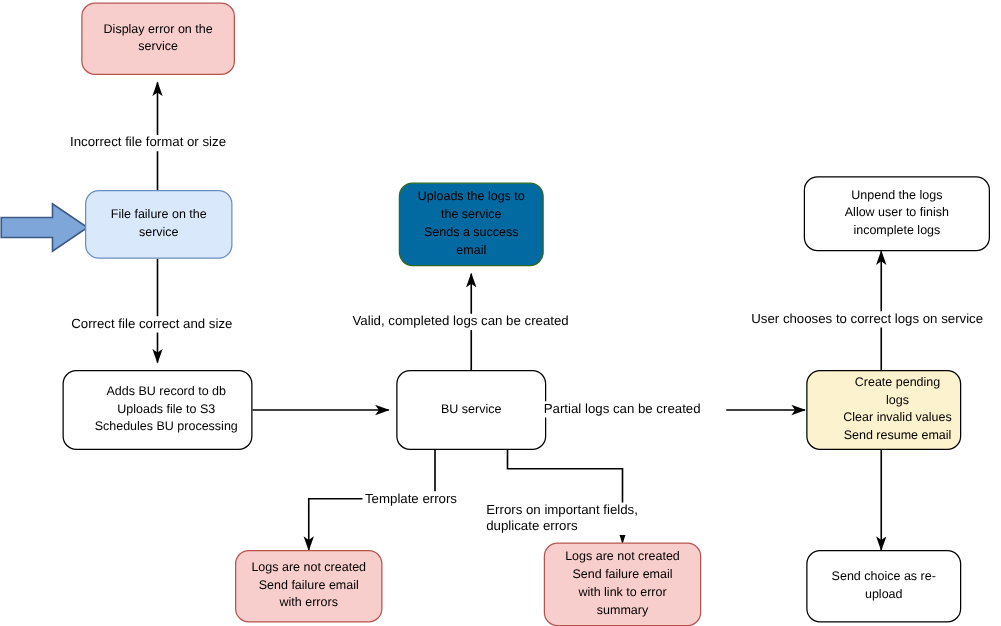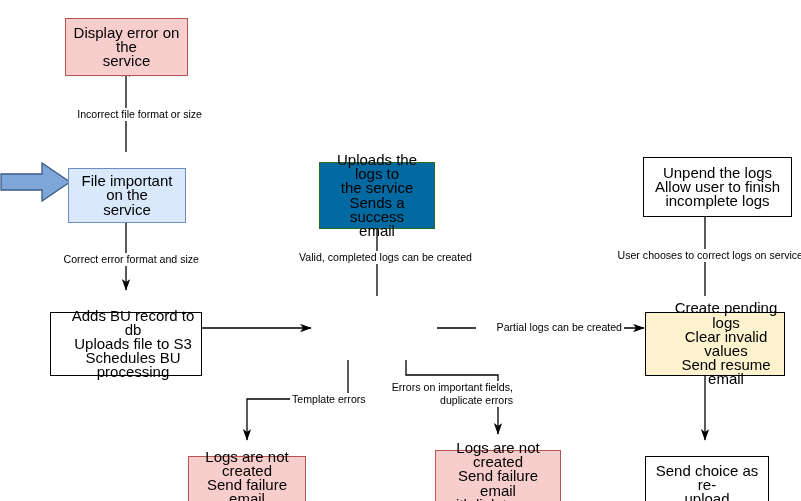--- a/index.html
+++ b/index.html
@@ -19,46 +19,45 @@
     position: absolute;
     left: 0;
     top: 0;
     width: 801px;
     height: 501px;
   }
   .node {
     position: absolute;
     box-sizing: border-box;
     border: 1.3px solid #000000;
-    border-radius: 0;
+    border-radius: 11px;
     display: flex;
     align-items: center;
     justify-content: center;
     text-align: center;
-    font-size: 15px;
+    font-size: 10px;
     line-height: 14.2px;
     color: #000000;
     white-space: pre-line;
     padding: 2px 6px;
     z-index: 3;
-    margin-top: 16px;
   }
   .n-pink   { background: #f8cecc; border-color: #b85450; }
   .n-blue   { background: #dae8fc; border-color: #6c8ebf; }
   .n-green  { background: #0369a1; border-color: #2d6a21; }
   .n-yellow { background: #fdf2ce; border-color: #000000; }
   .n-white  { background: #ffffff; border-color: #000000; }
 
   .edge-label {
     position: absolute;
     background: #ffffff;
     font-size: 10.6px;
     line-height: 13px;
     color: #000000;
-    text-align: right;
+    text-align: left;
     white-space: pre-line;
     padding: 0 2px;
     z-index: 4;
   }
   .in-arrow {
     position: absolute;
     z-index: 2;
   }
 </style>
 </head>
@@ -94,62 +93,63 @@
     </g>
   </svg>
 
   <svg class="in-arrow" style="left:0px; top:160px; width:72px; height:44px;" viewBox="0 0 72 44" xmlns="http://www.w3.org/2000/svg">
     <path d="M1,14 L42,14 L42,3 L70,22 L42,41 L42,30 L1,30 Z" fill="#7ea6d9" stroke="#3c5a86" stroke-width="1.3" stroke-linejoin="miter"></path>
   </svg>
 
   <div class="node n-pink" style="left:65px; top:2px; width:123px; height:58px;">Display error on the
 service</div>
 
-  <div class="node n-blue" style="left:68px; top:152px; width:118px; height:55px;">File important on the
+  <div class="node n-blue" style="left:68px; top:152px; width:118px; height:55px;">File failure on the
 service</div>
 
   <div class="node n-white" style="left:50px; top:296px; width:152px; height:64px;padding-left:20px;">Adds BU record to db
 Uploads file to S3
 Schedules BU processing</div>
 
   <div class="node n-green" style="left:319px; top:146px; width:116px; height:67px;">Uploads the logs to
 the service
 Sends a success
 email</div>
 
+  <div class="node n-white" style="left:317px; top:296px; width:120px; height:64px;">BU service</div>
 
   <div class="node n-white" style="left:643px; top:141px; width:149px; height:60px;">Unpend the logs
 Allow user to finish
 incomplete logs</div>
 
-  <div class="node n-yellow" style="left:645px; top:296px; width:140px; height:64px;padding-left:28px;">Create pending logs
+  <div class="node n-yellow" style="left:645px; top:296px; width:124px; height:64px;padding-left:28px;">Create pending logs
 Clear invalid values
 Send resume email</div>
 
   <div class="node n-pink" style="left:188px; top:440px; width:118px; height:58px;">Logs are not created
 Send failure email
 with errors</div>
 
   <div class="node n-pink" style="left:435px; top:434px; width:126px; height:67px;">Logs are not created
 Send failure email
 with link to error
 summary</div>
 
   <div class="node n-white" style="left:645px; top:440px; width:124px; height:58px;">Send choice as re-
 upload</div>
 
   <div class="edge-label" style="left:54px; top:108px; width:146px;">Incorrect file format or size</div>
 
-  <div class="edge-label" style="left:55px; top:253px; width:142px;">Correct error format and size</div>
+  <div class="edge-label" style="left:55px; top:253px; width:142px;">Correct file correct and size</div>
 
   <div class="edge-label" style="left:280px; top:251px; width:190px;">Valid, completed logs can be created</div>
 
-  <div class="edge-label" style="left:476px; top:321px; width:144px;">Partial logs can be created</div>
+  <div class="edge-label" style="left:433px; top:321px; width:144px;">Partial logs can be created</div>
 
   <div class="edge-label" style="left:599px; top:249px; width:202px;">User chooses to correct logs on service</div>
 
 
   <div class="edge-label" style="left:290px; top:393px; width:82px; text-align:left;">Template errors</div>
 
-  <div class="edge-label" style="left:387px; top:381px; width:124px;">Errors on important fields,
+  <div class="edge-label" style="left:387px; top:402px; width:124px;">Errors on important fields,
 duplicate errors</div>
 
 </div>
 
 </body></html>

